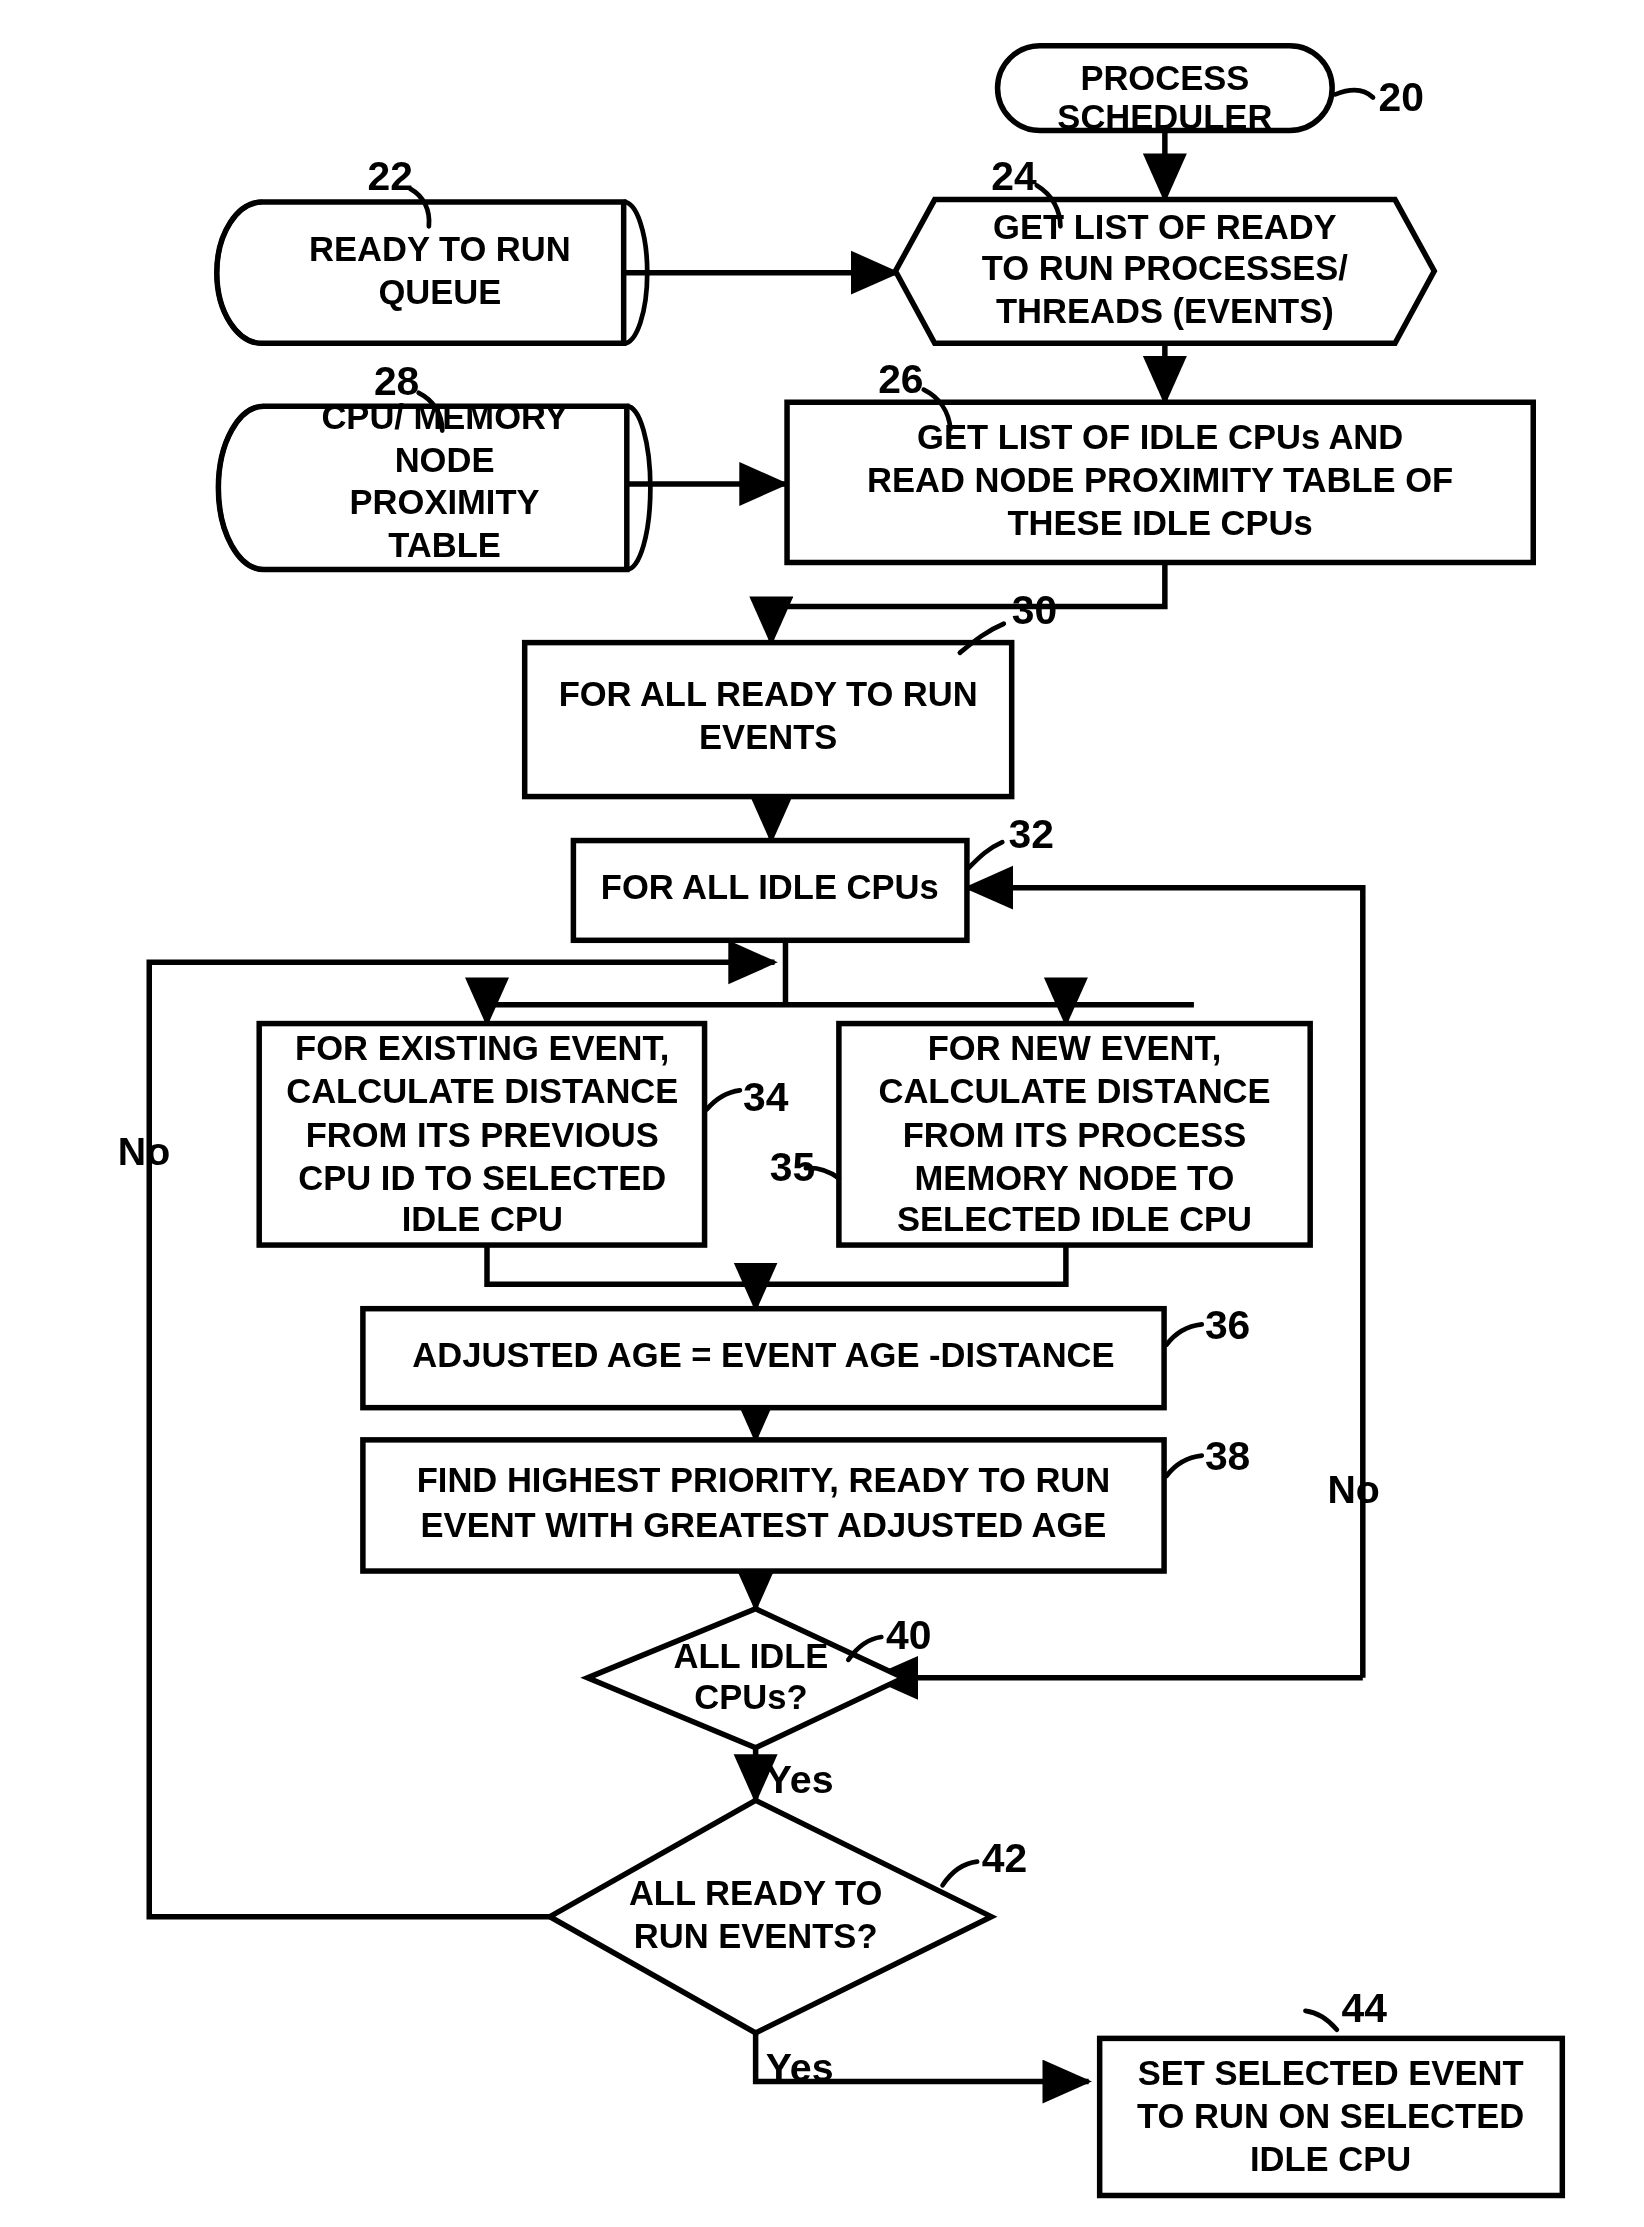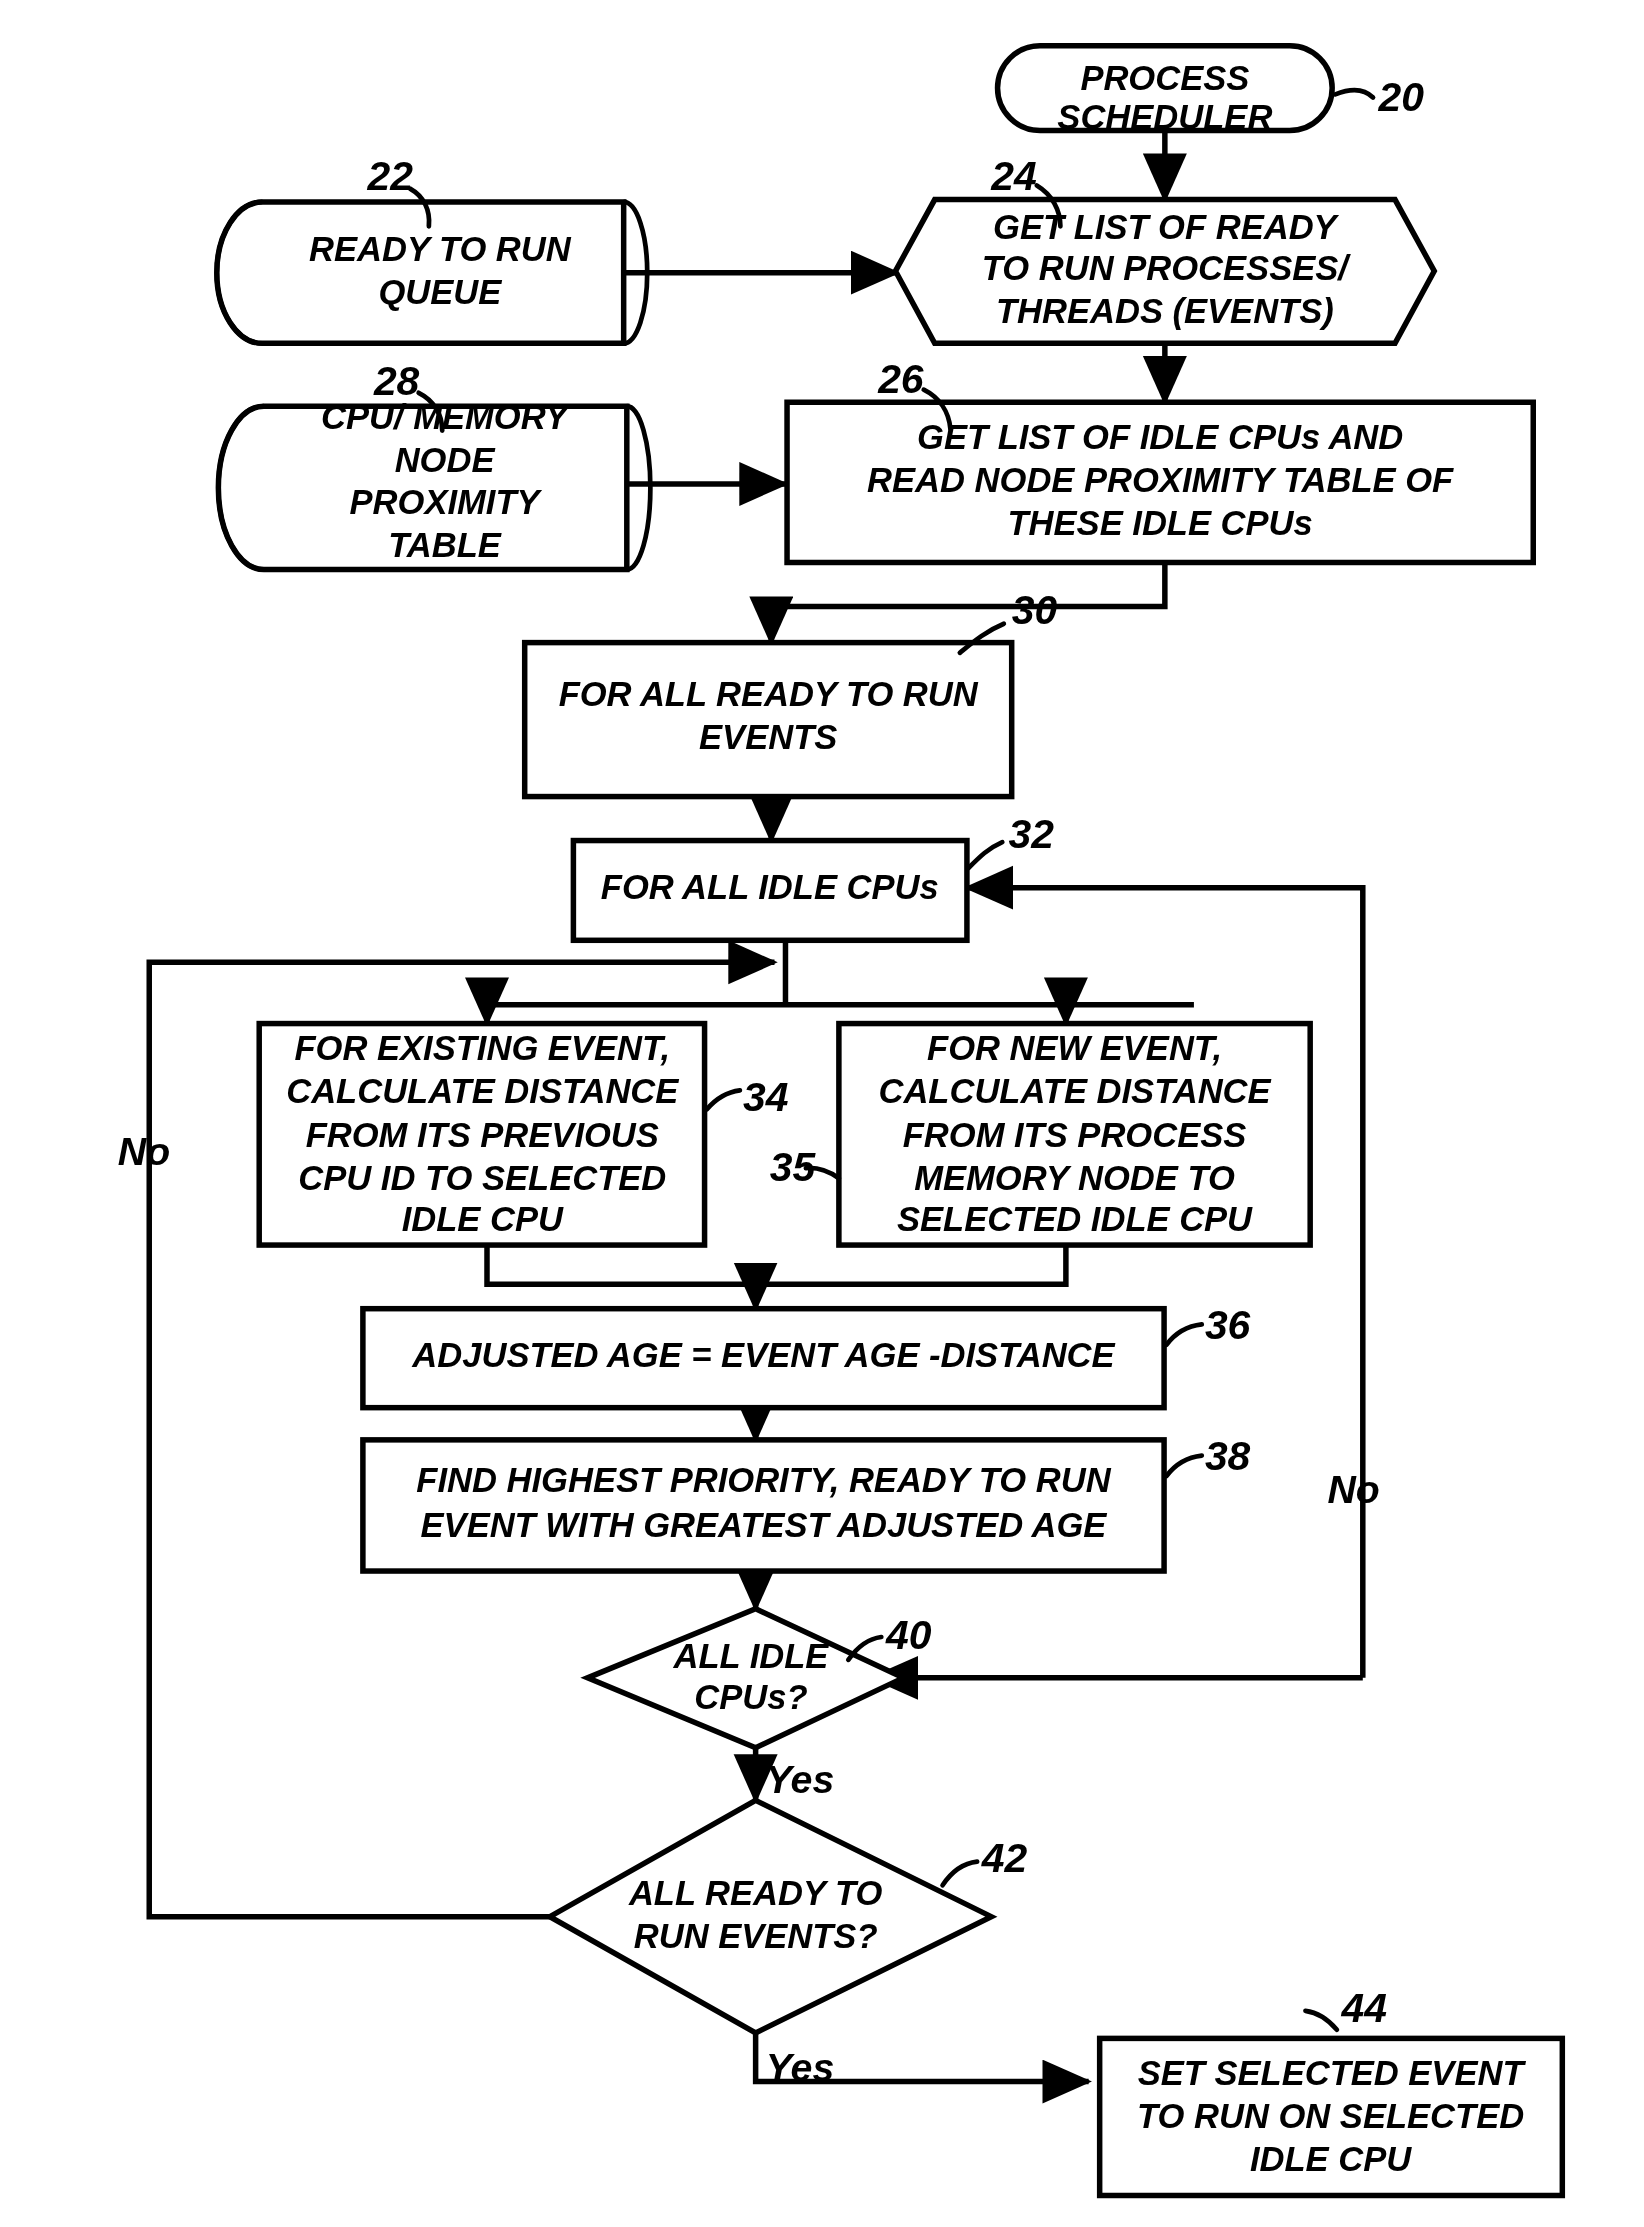--- a/index.html
+++ b/index.html
@@ -9,21 +9,20 @@
   }
   body {
     font-family: "Liberation Sans", sans-serif;
   }
   #sheet {
     position: relative;
     width: 1644px;
     height: 2227px;
     background: #ffffff;
     overflow: hidden;
-    font-style: italic;
   }
   svg#flow {
     position: absolute;
     top: 0; left: 0;
     width: 1644px;
     height: 2227px;
     display: block;
   }
   .shape {
     fill: #ffffff;

